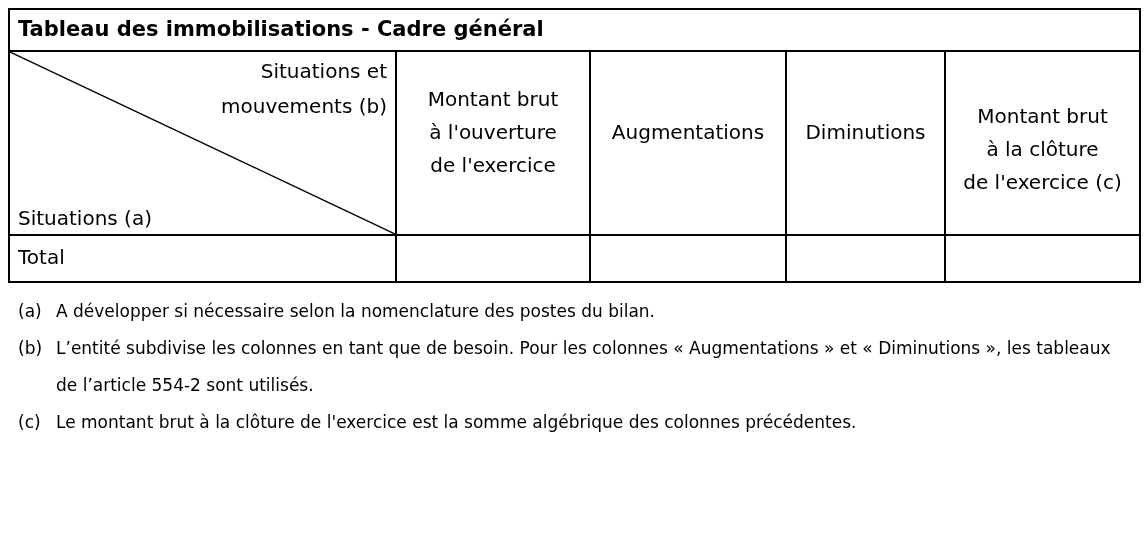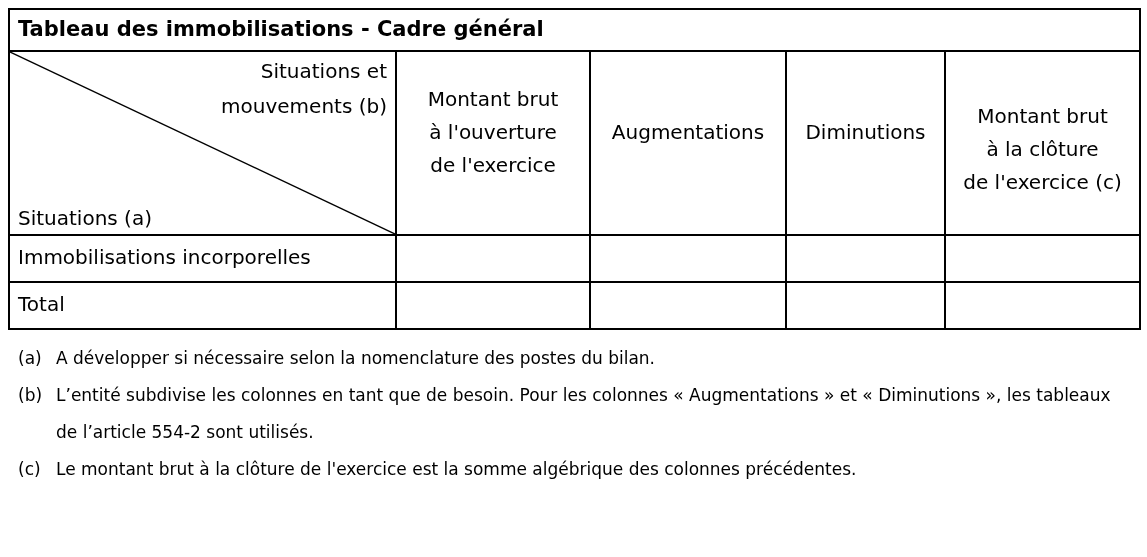--- a/index.html
+++ b/index.html
@@ -129,27 +129,20 @@
       <td class="colhead">Montant brut
 à l'ouverture
 de l'exercice</td>
       <td class="colhead">Augmentations</td>
       <td class="colhead">Diminutions</td>
       <td class="colhead colhead-last">Montant brut
 à la clôture
 de l'exercice (c)</td>
     </tr>
 
-    <tr class="data-row">
-      <td class="rowlabel">Immobilisations incorporelles</td>
-      <td class="datacell"></td>
-      <td class="datacell"></td>
-      <td class="datacell"></td>
-      <td class="datacell"></td>
-    </tr>
 
 
 
     <tr class="data-row">
       <td class="rowlabel">Total</td>
       <td class="datacell"></td>
       <td class="datacell"></td>
       <td class="datacell"></td>
       <td class="datacell"></td>
     </tr>

